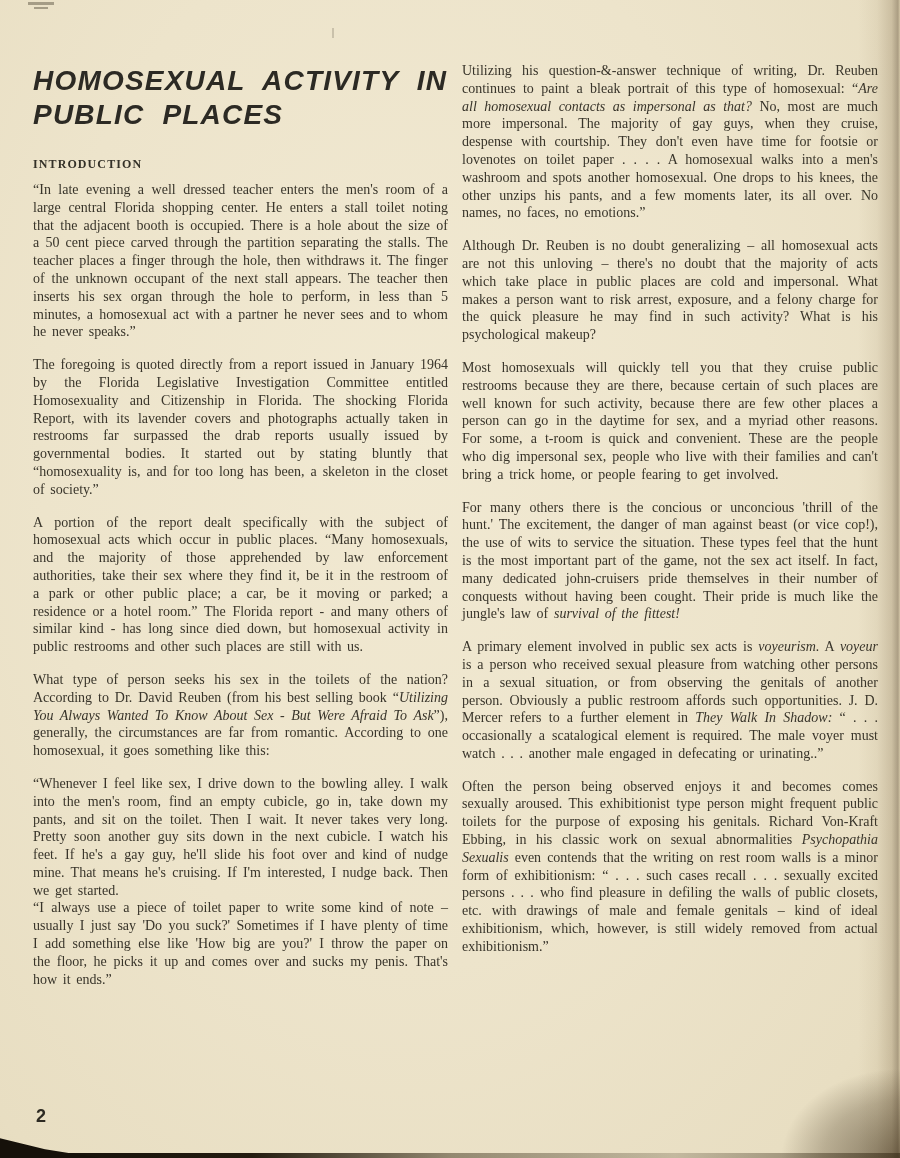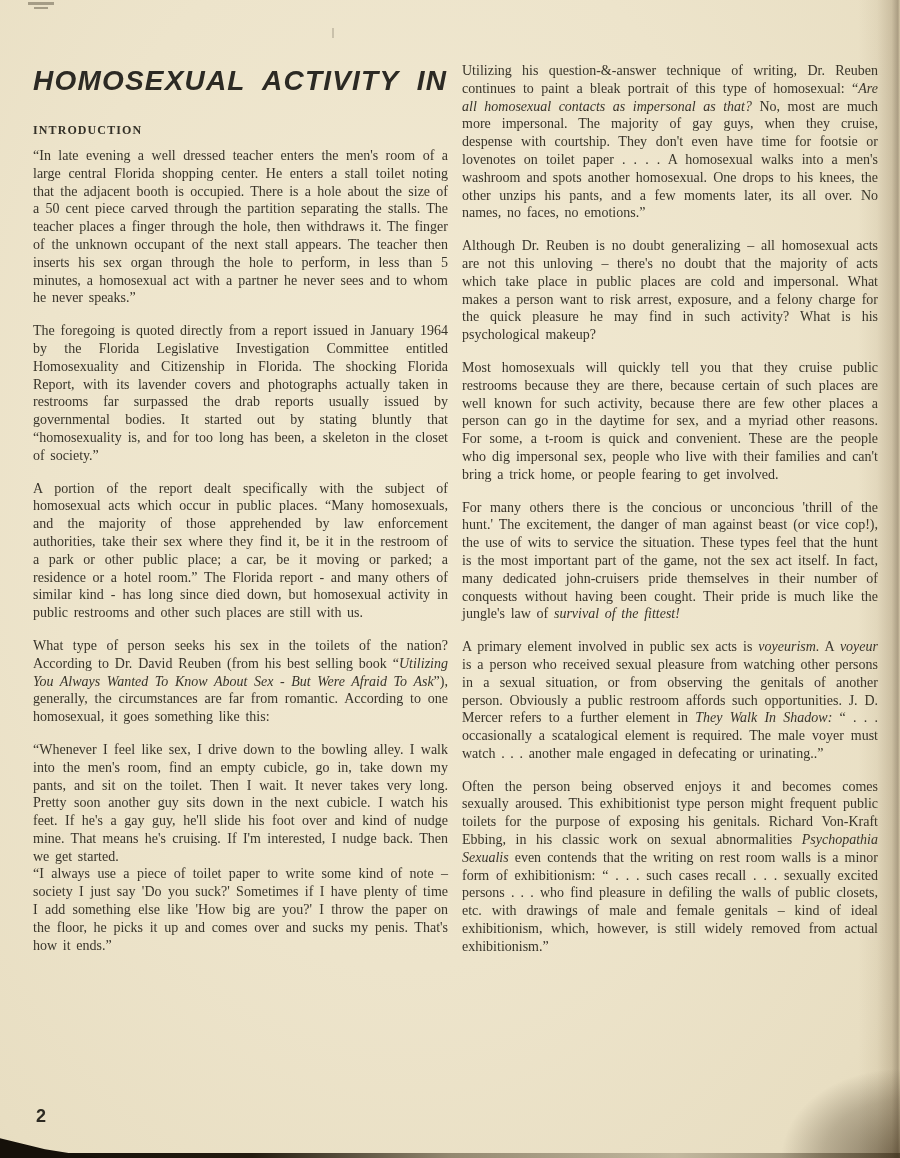--- a/index.html
+++ b/index.html
@@ -113,29 +113,29 @@
   .speck-a { left: 28px; top: 2px; width: 26px; height: 3px; }
   .speck-b { left: 34px; top: 7px; width: 14px; height: 2px; }
   .speck-c { left: 332px; top: 28px; width: 2px; height: 10px; opacity: .5; }
 </style>
 </head>
 <body>
 
 <div class="page">
 
   <div class="col col-left">
-    <h1 class="title"><span>HOMOSEXUAL ACTIVITY IN</span><br></h1>
+    <h1 class="title"><span>HOMOSEXUAL ACTIVITY IN</span><br><span>PUBLIC PLACES</span></h1>
     <h2 class="section">INTRODUCTION</h2>
     <div class="paragraphs" id="left-col">
         <p class="body-para"><span>“In late evening a well dressed teacher enters the men's room of a large central Florida shopping center. He enters a stall toilet noting that the adjacent booth is occupied. There is a hole about the size of a 50 cent piece carved through the partition separating the stalls. The teacher places a finger through the hole, then withdraws it. The finger of the unknown occupant of the next stall appears. The teacher then inserts his sex organ through the hole to perform, in less than 5 minutes, a homosexual act with a partner he never sees and to whom he never speaks.”</span></p>
         <p class="body-para"><span>The foregoing is quoted directly from a report issued in January 1964 by the Florida Legislative Investigation Committee entitled Homosexuality and Citizenship in Florida. The shocking Florida Report, with its lavender covers and photographs actually taken in restrooms far surpassed the drab reports usually issued by governmental bodies. It started out by stating bluntly that “homosexuality is, and for too long has been, a skeleton in the closet of society.”</span></p>
         <p class="body-para"><span>A portion of the report dealt specifically with the subject of homosexual acts which occur in public places. “Many homosexuals, and the majority of those apprehended by law enforcement authorities, take their sex where they find it, be it in the restroom of a park or other public place; a car, be it moving or parked; a residence or a hotel room.” The Florida report - and many others of similar kind - has long since died down, but homosexual activity in public restrooms and other such places are still with us.</span></p>
         <p class="body-para"><span>What type of person seeks his sex in the toilets of the nation? According to Dr. David Reuben (from his best selling book “</span><em>Utilizing You Always Wanted To Know About Sex - But Were Afraid To Ask</em><span>”), generally, the circumstances are far from romantic. According to one homosexual, it goes something like this:</span></p>
         <p class="body-para"><span>“Whenever I feel like sex, I drive down to the bowling alley. I walk into the men's room, find an empty cubicle, go in, take down my pants, and sit on the toilet. Then I wait. It never takes very long. Pretty soon another guy sits down in the next cubicle. I watch his feet. If he's a gay guy, he'll slide his foot over and kind of nudge mine. That means he's cruising. If I'm interested, I nudge back. Then we get started.</span></p>
-        <p class="body-para tight"><span>“I always use a piece of toilet paper to write some kind of note – society I just say 'Do you suck?' Sometimes if I have plenty of time I add something else like 'How big are you?' I throw the paper on the floor, he picks it up and comes over and sucks my penis. That's how it ends.”</span></p>
+        <p class="body-para tight"><span>“I always use a piece of toilet paper to write some kind of note – usually I just say 'Do you suck?' Sometimes if I have plenty of time I add something else like 'How big are you?' I throw the paper on the floor, he picks it up and comes over and sucks my penis. That's how it ends.”</span></p>
       </div>
   </div>
 
   <div class="col col-right">
     <div class="paragraphs" id="right-col">
         <p class="body-para"><span>Utilizing his question-&amp;-answer technique of writing, Dr. Reuben continues to paint a bleak portrait of this type of homosexual: “</span><em>Are all homosexual contacts as impersonal as that?</em><span> No, most are much more impersonal. The majority of gay guys, when they cruise, despense with courtship. They don't even have time for footsie or lovenotes on toilet paper . . . . A homosexual walks into a men's washroom and spots another homosexual. One drops to his knees, the other unzips his pants, and a few moments later, its all over. No names, no faces, no emotions.”</span></p>
         <p class="body-para"><span>Although Dr. Reuben is no doubt generalizing – all homosexual acts are not this unloving – there's no doubt that the majority of acts which take place in public places are cold and impersonal. What makes a person want to risk arrest, exposure, and a felony charge for the quick pleasure he may find in such activity? What is his psychological makeup?</span></p>
         <p class="body-para"><span>Most homosexuals will quickly tell you that they cruise public restrooms because they are there, because certain of such places are well known for such activity, because there are few other places a person can go in the daytime for sex, and a myriad other reasons. For some, a t-room is quick and convenient. These are the people who dig impersonal sex, people who live with their families and can't bring a trick home, or people fearing to get involved.</span></p>
         <p class="body-para"><span>For many others there is the concious or unconcious 'thrill of the hunt.' The excitement, the danger of man against beast (or vice cop!), the use of wits to service the situation. These types feel that the hunt is the most important part of the game, not the sex act itself. In fact, many dedicated john-cruisers pride themselves in their number of conquests without having been cought. Their pride is much like the jungle's law of </span><em>survival of the fittest!</em></p>
         <p class="body-para"><span>A primary element involved in public sex acts is </span><em>voyeurism.</em><span> A </span><em>voyeur</em><span> is a person who received sexual pleasure from watching other persons in a sexual situation, or from observing the genitals of another person. Obviously a public restroom affords such opportunities. J. D. Mercer refers to a further element in </span><em>They Walk In Shadow:</em><span> “ . . . occasionally a scatalogical element is required. The male voyer must watch . . . another male engaged in defecating or urinating..”</span></p>

